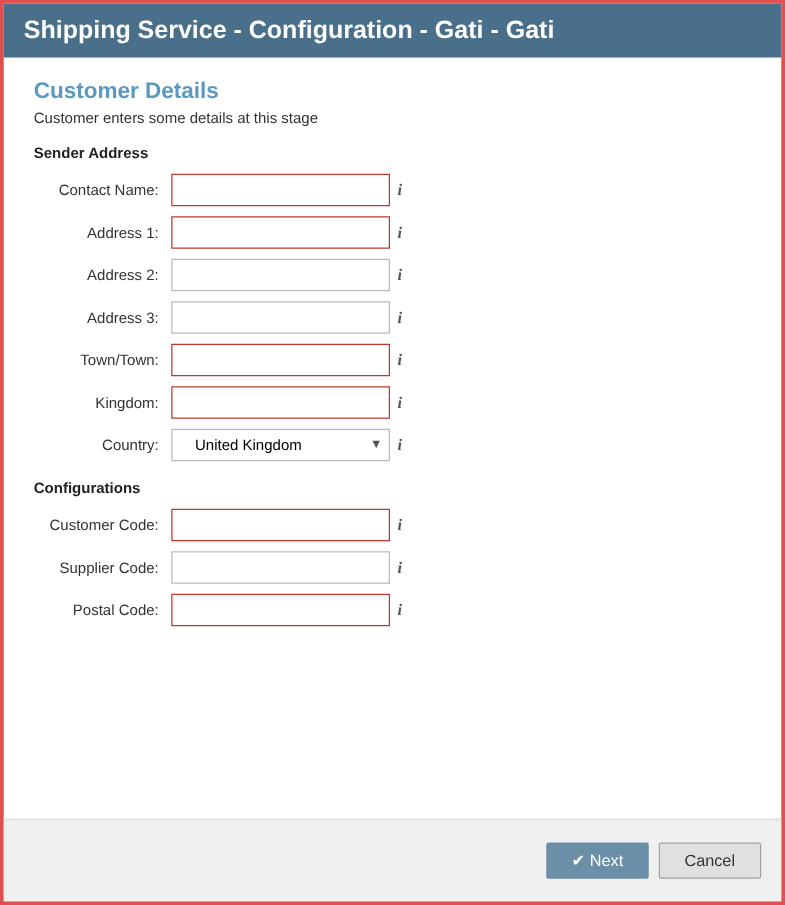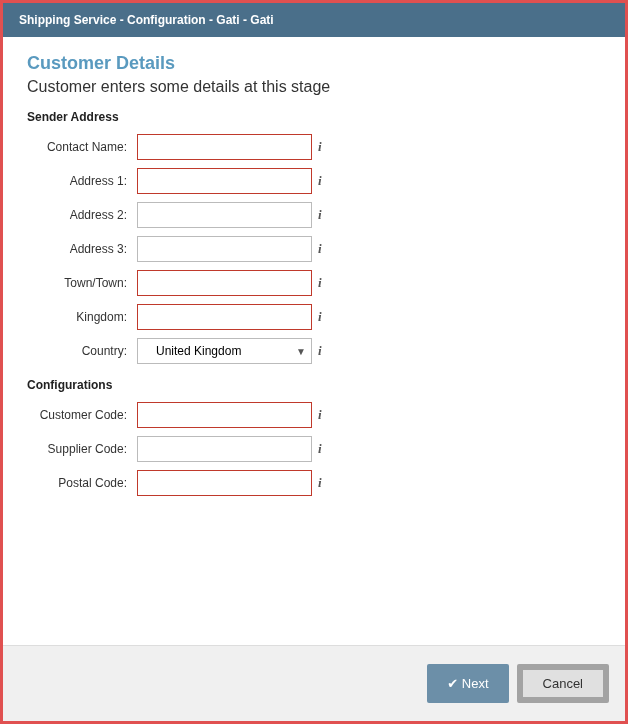--- a/index.html
+++ b/index.html
@@ -17,37 +17,37 @@
       min-height: 724px;
       border: 3px solid #e05050;
       background: #fff;
       display: flex;
       flex-direction: column;
     }
     .dialog-title {
       background: #4a6f8a;
       color: #fff;
       padding: 10px 16px;
-      font-size: 12px;
+      font-size: 20px;
       font-weight: bold;
     }
     .dialog-body {
       flex: 1;
       padding: 16px 24px;
       overflow-y: auto;
     }
     .section-title {
       color: #5a9abf;
       font-size: 18px;
       font-weight: bold;
       margin-bottom: 4px;
     }
     .section-subtitle {
       color: #333;
-      font-size: 16px;
+      font-size: 12px;
       margin-bottom: 12px;
     }
     .group-title {
       color: #222;
       font-size: 12px;
       font-weight: bold;
       margin: 14px 0 10px 0;
     }
     .form-row {
       display: flex;
@@ -123,21 +123,21 @@
       cursor: pointer;
       border-radius: 2px;
     }
     .btn-next {
       background: #6c8fa8;
       color: #fff;
     }
     .btn-cancel {
       background: #e0e0e0;
       color: #333;
-      border: 6px solid #a3a3a3;
+      border: 1px solid #a3a3a3;
     }
   </style>
 </head>
 <body>
 
 <div class="dialog">
 
   <div class="dialog-title">
     <span>Shipping Service - Configuration - Gati - Gati</span>
   </div>

